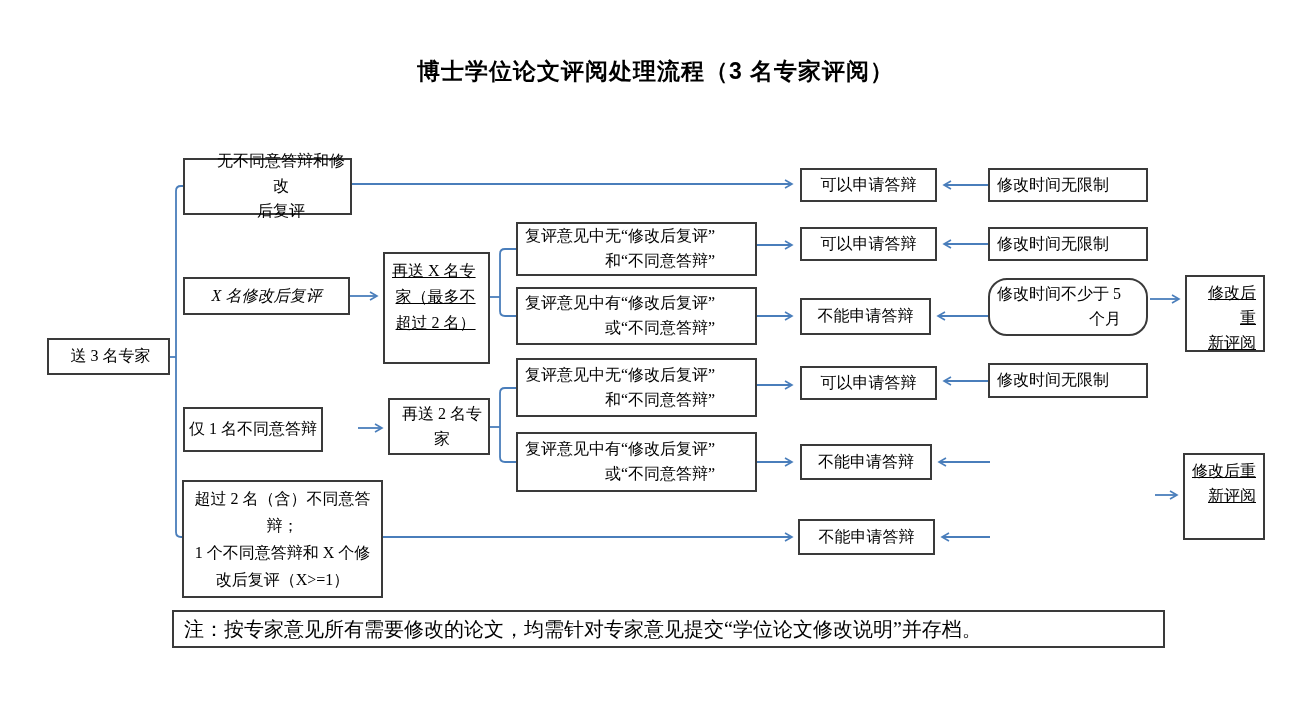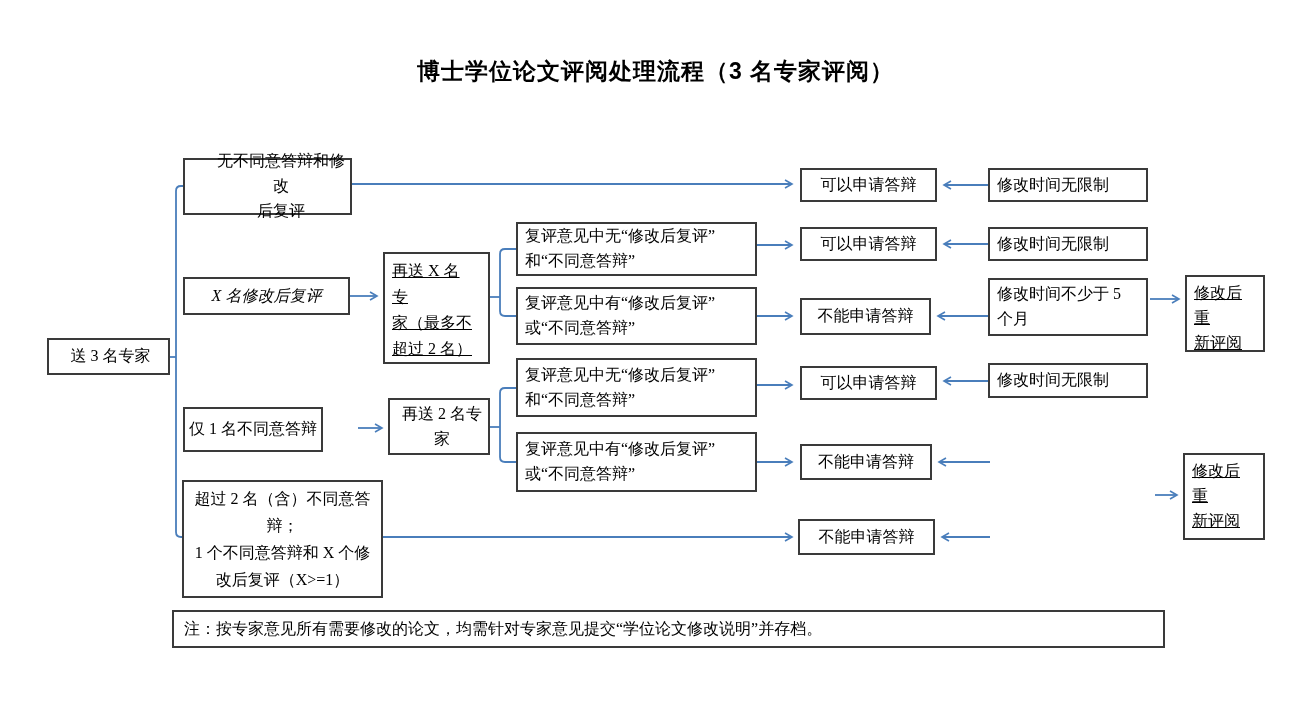--- a/index.html
+++ b/index.html
@@ -21,29 +21,29 @@
     position:absolute;
     box-sizing:border-box;
     border:2px solid #3a3a3a;
     background:#fff;
     display:flex;align-items:center;justify-content:center;
     text-align:center;
     white-space:pre-line;
     font-size:16px;line-height:1.55;
     padding:1px 4px;
   }
-  .node.left{justify-content:flex-start;text-align:left;padding-left:7px;padding-right:14px;}
+  .node.left{justify-content:flex-start;text-align:right;padding-left:7px;padding-right:7px;}
   .node.top{align-items:flex-start;padding-top:4px;text-decoration:underline;}
   .node.tight{line-height:1.7;}
   #note-box{
     position:absolute;
     box-sizing:border-box;
     border:2px solid #3a3a3a;background:#fff;
     display:flex;align-items:center;
-    font-size:16px;padding:0 10px;
+    font-size:20px;padding:0 10px;
   }
   svg.wires{position:absolute;left:0;top:0;pointer-events:none;}
 </style>
 </head>
 <body>
 
 <div id="canvas">
 
   <div id="title">博士学位论文评阅处理流程（3 名专家评阅）</div>
 
@@ -117,21 +117,21 @@
 
   <div class="node" style="left:800px;top:168px;width:137px;height:34px;">可以申请答辩</div>
   <div class="node" style="left:800px;top:227px;width:137px;height:34px;">可以申请答辩</div>
   <div class="node" style="left:800px;top:298px;width:131px;height:37px;">不能申请答辩</div>
   <div class="node" style="left:800px;top:366px;width:137px;height:34px;">可以申请答辩</div>
   <div class="node" style="left:800px;top:444px;width:132px;height:36px;">不能申请答辩</div>
   <div class="node" style="left:798px;top:519px;width:137px;height:36px;">不能申请答辩</div>
 
   <div class="node left" style="left:988px;top:168px;width:160px;height:34px;">修改时间无限制</div>
   <div class="node left" style="left:988px;top:227px;width:160px;height:34px;">修改时间无限制</div>
-  <div class="node left" style="left:988px;top:278px;width:160px;height:58px;">修改时间不少于 5
+  <div class="node left" style="left:988px;top:278px;width:160px;height:58px;border-radius:19px;">修改时间不少于 5
 个月</div>
   <div class="node left" style="left:988px;top:363px;width:160px;height:35px;">修改时间无限制</div>
 
   <div class="node left top" style="left:1185px;top:275px;width:80px;height:77px;">修改后重
 新评阅</div>
   <div class="node left top" style="left:1183px;top:453px;width:82px;height:87px;">修改后重
 新评阅</div>
 
   <div id="note-box" style="left:172px;top:610px;width:993px;height:38px;">注：按专家意见所有需要修改的论文，均需针对专家意见提交“学位论文修改说明”并存档。</div>
 

